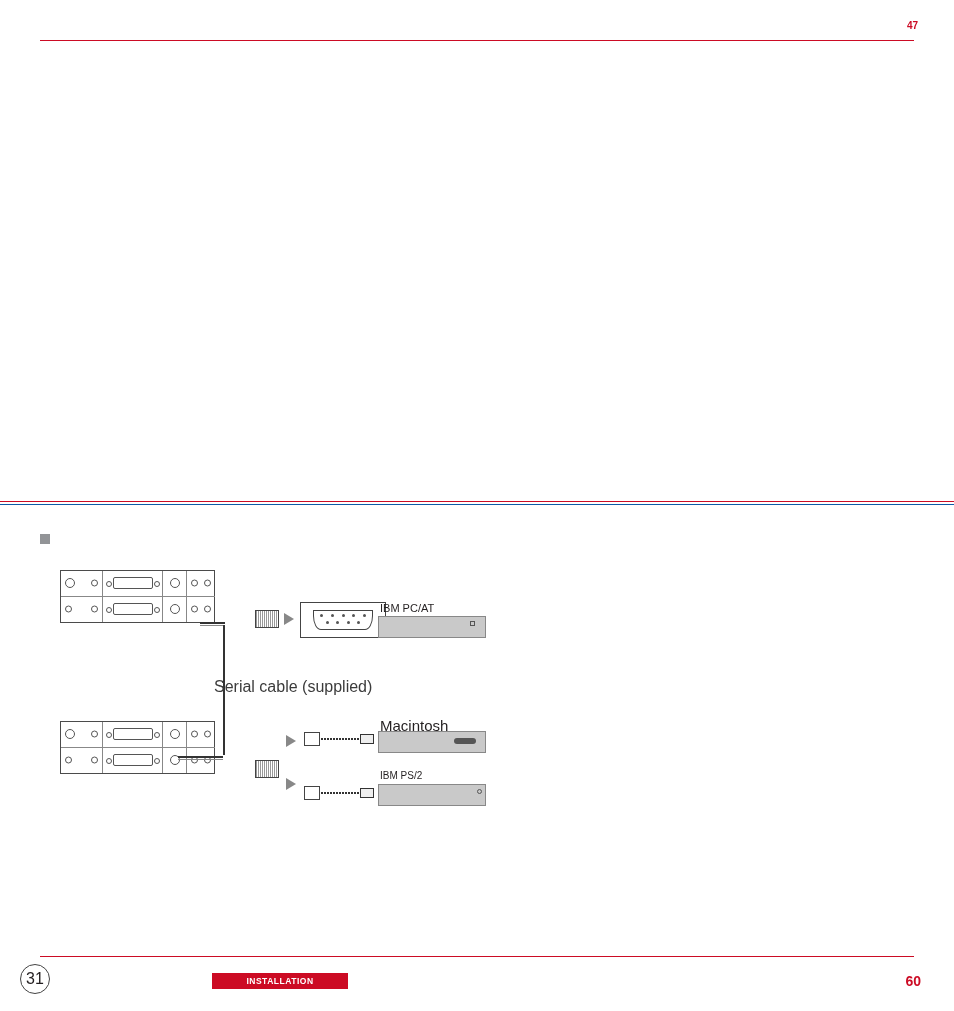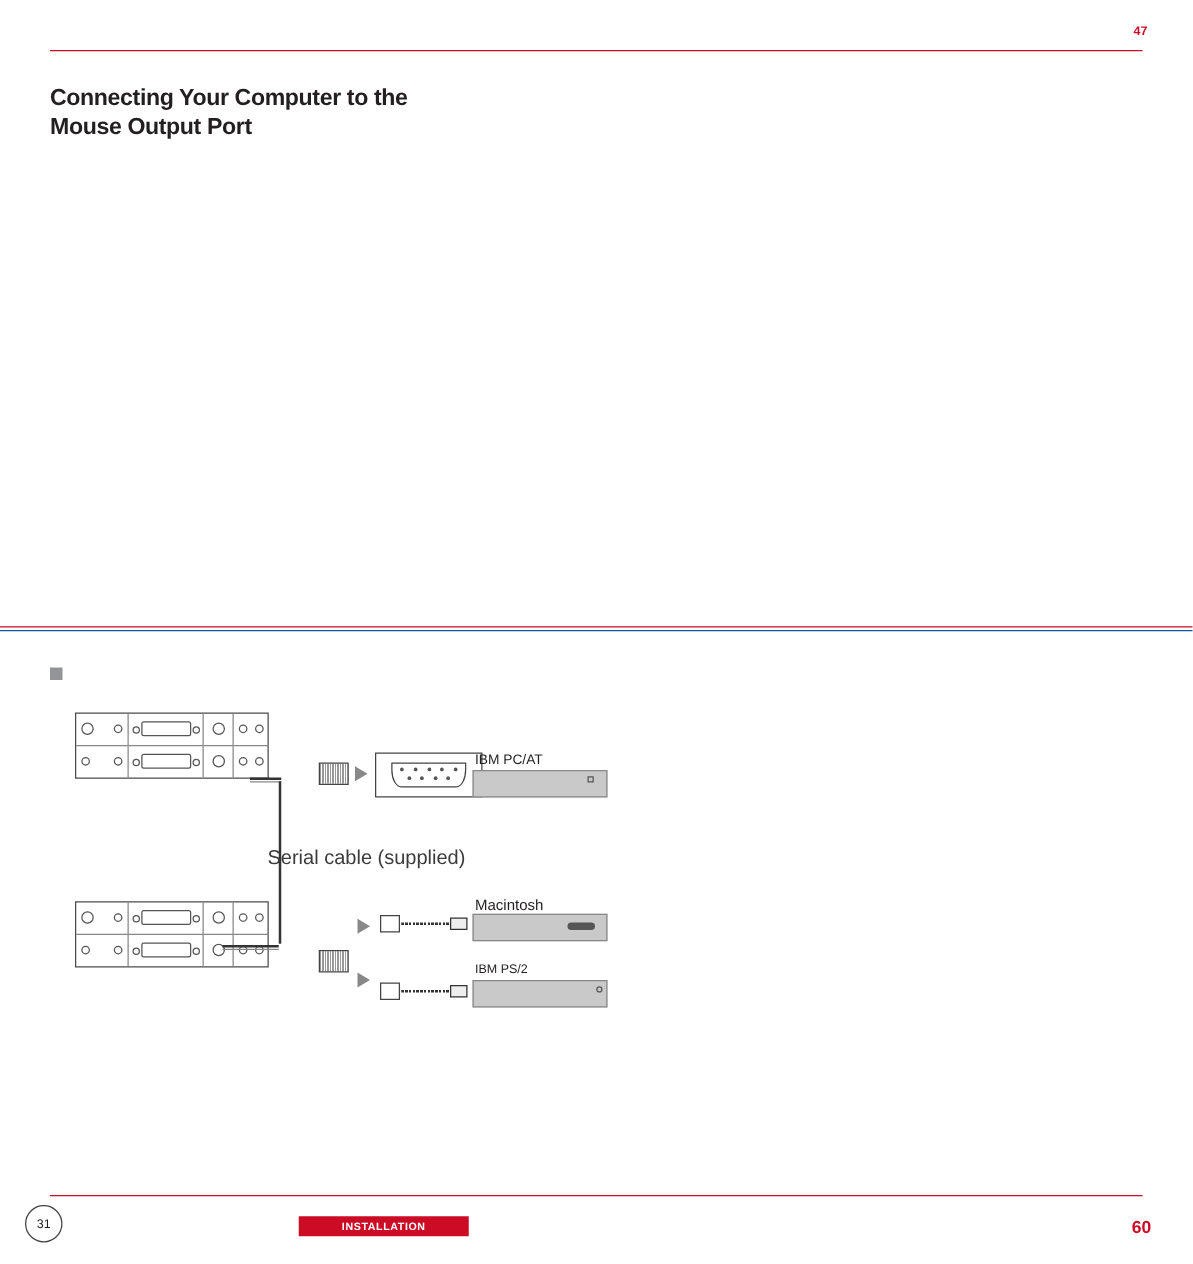--- a/index.html
+++ b/index.html
@@ -234,21 +234,21 @@
     position: absolute;
     right: 10px;
     top: 4px;
     width: 5px; height: 5px;
     border: 1px solid #555;
   }
   .mac-label {
     position: absolute;
     top: 157px;
     left: 320px;
-    font-size: 12px;
+    font-size: 15px;
   }
   .macbox {
     position: absolute;
     top: 171px;
     left: 318px;
     width: 108px;
     height: 22px;
     background: #c9c9c9;
     border: 1px solid #888;
   }
@@ -324,61 +324,56 @@
   }
   .page-left-circ {
     margin-left: 20px;
     width: 30px;
     height: 30px;
     border: 1px solid #444;
     border-radius: 50%;
     display: flex;
     align-items: center;
     justify-content: center;
-    font-size: 10px;
+    font-size: 16px;
     font-family: "Arial Narrow", Arial, sans-serif;
     margin-top: 12px;
   }
   .inst-block {
     position: absolute;
     left: 212px;
     bottom: 22px;
     width: 136px;
     height: 16px;
     background: #cc0b24;
     color: #fff;
     font-size: 8.5px;
     font-weight: bold;
     letter-spacing: 0.5px;
     display: flex;
     align-items: center;
     justify-content: center;
-    margin-left: 27px;
   }
   .page-right {
     position: absolute;
     right: 33px;
     bottom: 22px;
     font-size: 14px;
     font-weight: bold;
     color: #cc0b24;
   }
 </style>
 </head>
 <body>
 
 <div class="page">
 
   <div class="page-num-top">47</div>
   <div class="top-red-rule"></div>
 
-  <h1 class="section-title">
-    <span>Connecting Your Computer to the</span><br>
-    <span>Mouse Output Port</span>
-  </h1>
 
   <div class="mid-rule-red"></div>
   <div class="mid-rule-blue"></div>
 
   <div class="bullet"></div>
 
   <div class="diagram">
 
     <div class="panel top">
       <div class="panel-grid">

